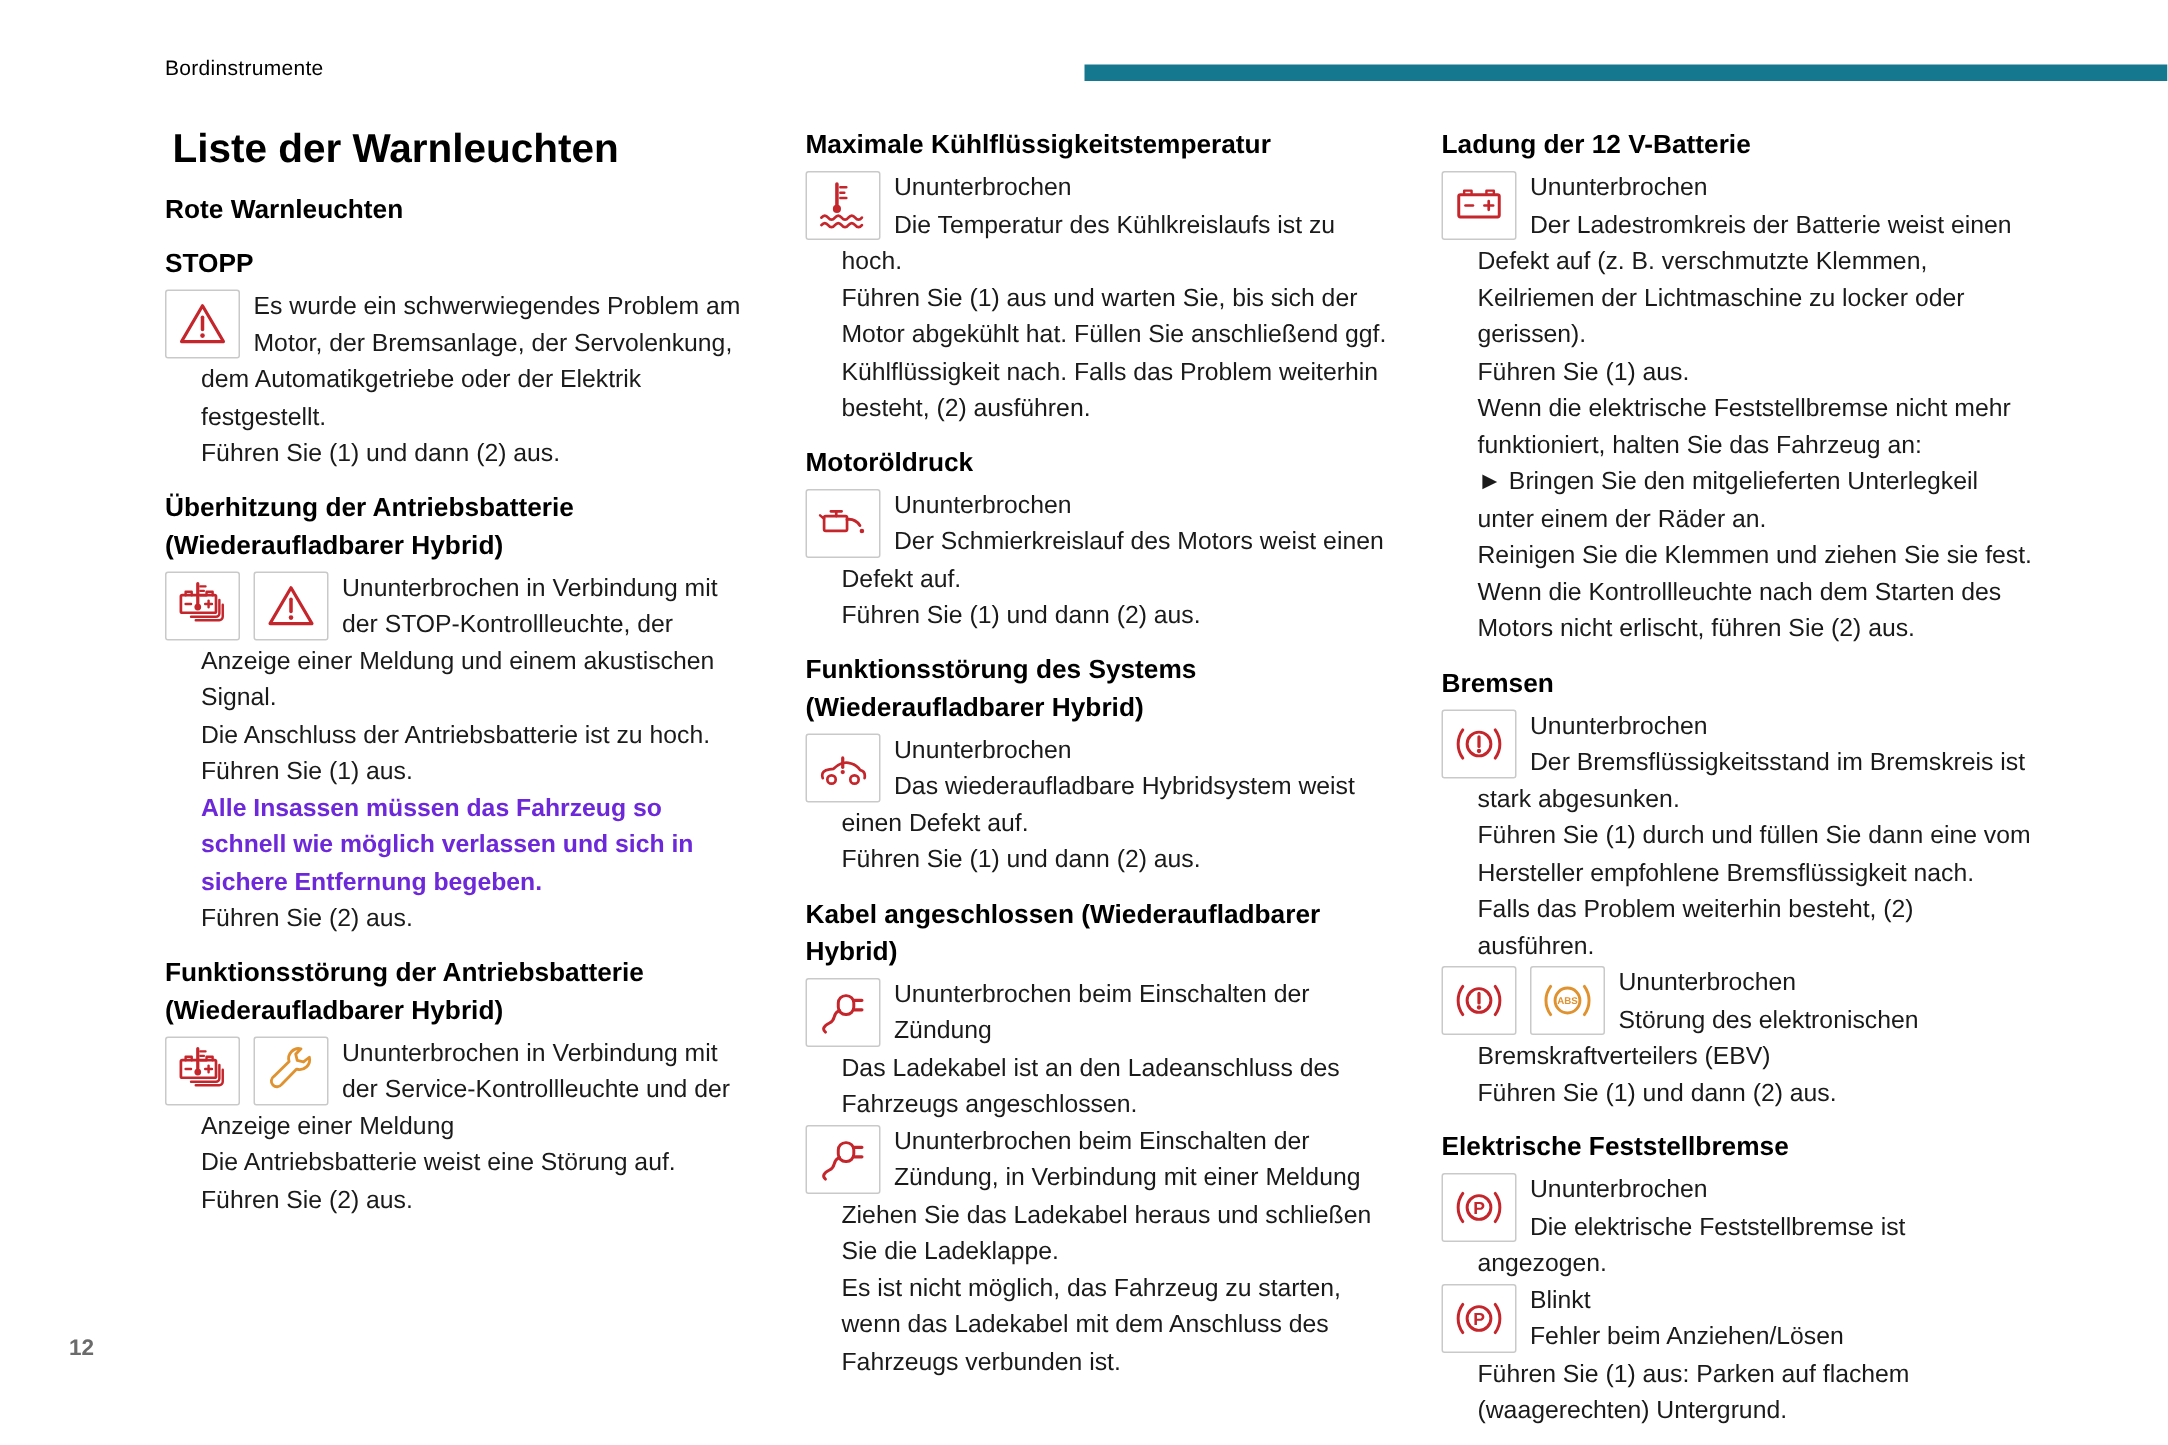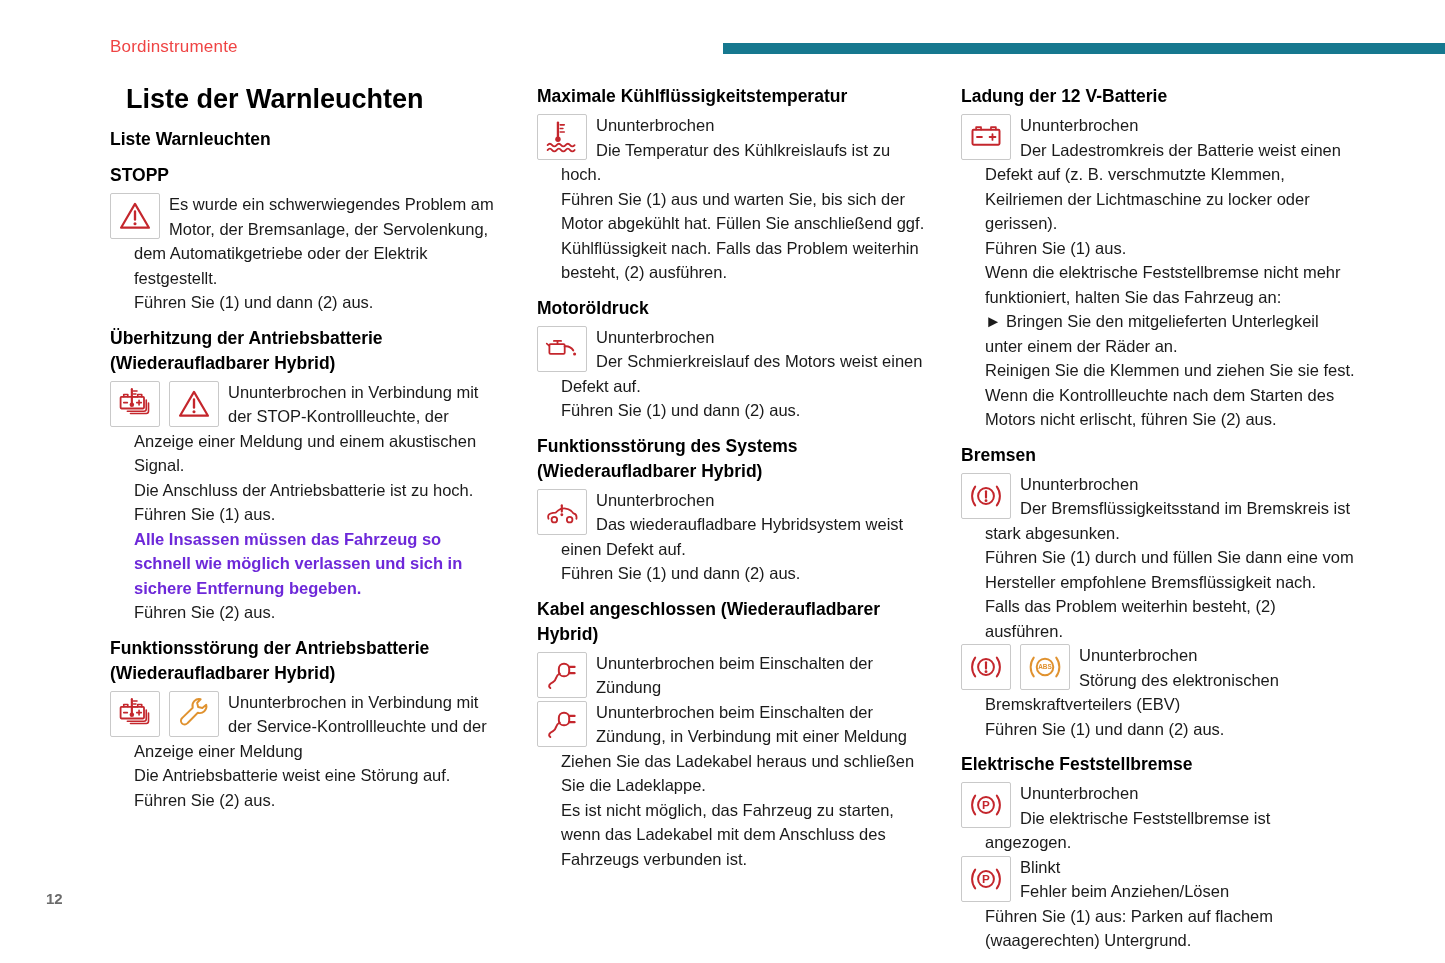--- a/index.html
+++ b/index.html
@@ -6,40 +6,40 @@
   body {
     width: 1445px; height: 963px;
     background: #ffffff;
     font-family: "Liberation Sans", sans-serif;
     color: #1a1a1a;
     position: relative;
     overflow: hidden;
   }
   .breadcrumb {
     position: absolute; left: 110px; top: 37px;
-    font-size: 17px; color: #ef4444; letter-spacing: 0.2px;
+    font-size: 14px; color: #000000; letter-spacing: 0.2px;
   }
   .topbar {
     position: absolute; left: 723px; top: 43px;
     width: 722px; height: 11px; background: #16788f;
   }
   .pagenum {
     position: absolute; left: 46px; top: 890px;
     font-size: 15px; font-weight: bold; color: #6b6b6b;
   }
   .content {
     position: absolute; left: 110px; top: 84px;
     display: flex; align-items: flex-start;
   }
   .col1 { width: 385px; }
   .col2 { width: 396px; margin-left: 42px; }
   .col3 { width: 394px; margin-left: 28px; }
   h1.title {
     font-size: 27px; line-height: 30px; font-weight: bold;
-    margin: 0 0 14px 16px; color: #000;
+    margin: 0 0 14px 5px; color: #000;
   }
   h2.subtitle {
     font-size: 17.5px; line-height: 22px; font-weight: bold;
     margin: 0 0 13px 0; color: #000;
   }
   h3.sec {
     font-size: 17.5px; line-height: 25px; font-weight: bold;
     margin: 11px 0 4px 0; color: #000;
   }
   .col > .sections > h3.sec:first-child { margin-top: 0; }
@@ -62,21 +62,21 @@
 </head>
 <body>
 
 <div class="page">
   <div class="breadcrumb">Bordinstrumente</div>
   <div class="topbar" style="background: rgb(22, 120, 143);"></div>
 
   <main class="content">
     <section class="col col1">
       <h1 class="title">Liste der Warnleuchten</h1>
-      <h2 class="subtitle">Liste Warnleuchten</h2>
+      <h2 class="subtitle">Rote Warnleuchten</h2>
       <div class="sections">
           <h3 class="sec">STOPP</h3>
           <div class="block">
             <span class="iconbox" style="color: rgb(196, 38, 44);">
               <svg viewBox="0 0 40 40" width="36" height="36">
                 <path d="M20 6.5 L35.5 33 H4.5 Z" fill="none" stroke="currentColor" stroke-width="2.4" stroke-linejoin="round"></path>
                 <path d="M20 15 v9" fill="none" stroke="currentColor" stroke-width="2.6" stroke-linecap="round"></path>
                 <circle cx="20" cy="28.6" r="1.7" fill="currentColor"></circle>
               </svg>
             </span>
@@ -187,20 +187,21 @@
           <h3 class="sec">Kabel angeschlossen (Wiederaufladbarer Hybrid)</h3>
           <div class="block">
             <span class="iconbox" style="color: rgb(196, 38, 44);">
               <svg viewBox="0 0 40 40" width="36" height="36" fill="none" stroke="currentColor" stroke-linecap="round" stroke-linejoin="round">
                 <rect x="16.5" y="7.5" width="11.5" height="14" rx="5.5" stroke-width="2.2"></rect>
                 <path d="M28 11 h6 M28 18 h6" stroke-width="2.4"></path>
                 <path d="M17.5 18.5 C11.5 21 15.5 25 10 27.8 C5.5 30 4.5 32.5 7 34.5" stroke-width="2.2"></path>
               </svg>
             </span>
             <p class="para">Ununterbrochen beim Einschalten der Zündung</p>
+            <p class="para">Das Ladekabel ist an den Ladeanschluss des Fahrzeugs angeschlossen.</p>
           </div>
           <div class="block">
             <span class="iconbox" style="color: rgb(196, 38, 44);">
               <svg viewBox="0 0 40 40" width="36" height="36" fill="none" stroke="currentColor" stroke-linecap="round" stroke-linejoin="round">
                 <rect x="16.5" y="7.5" width="11.5" height="14" rx="5.5" stroke-width="2.2"></rect>
                 <path d="M28 11 h6 M28 18 h6" stroke-width="2.4"></path>
                 <path d="M17.5 18.5 C11.5 21 15.5 25 10 27.8 C5.5 30 4.5 32.5 7 34.5" stroke-width="2.2"></path>
               </svg>
             </span>
             <p class="para">Ununterbrochen beim Einschalten der Zündung, in Verbindung mit einer Meldung</p>

